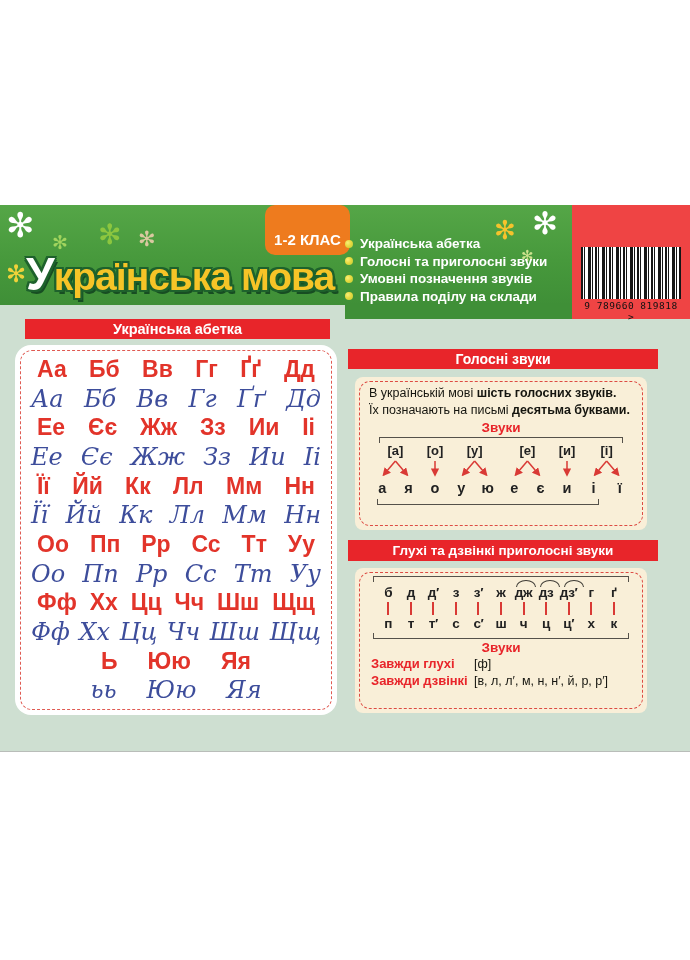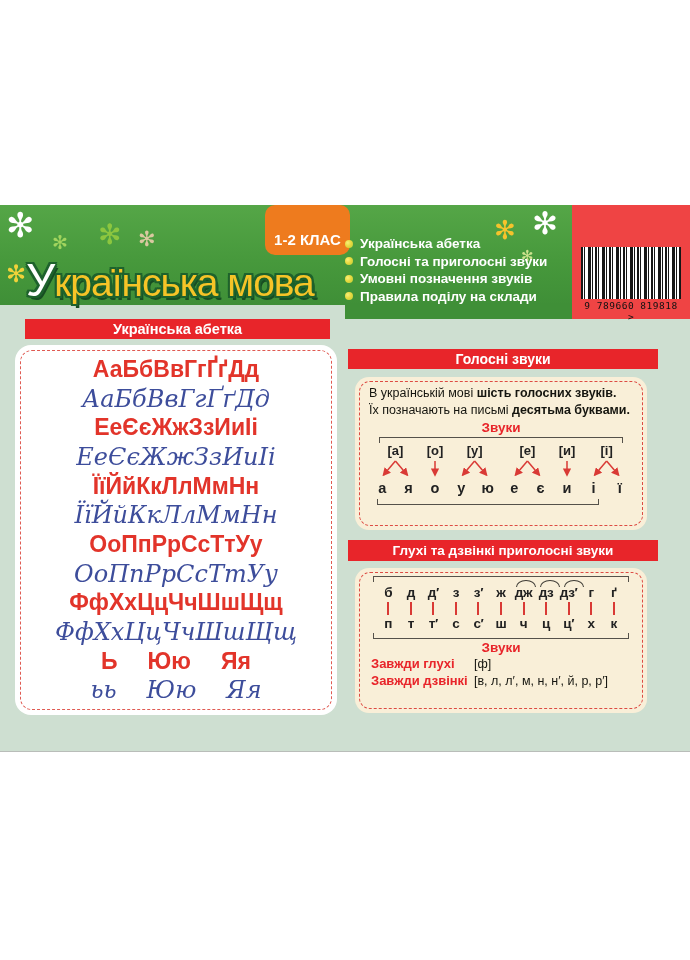--- a/index.html
+++ b/index.html
@@ -21,21 +21,21 @@
   .bars{height:52px;background:repeating-linear-gradient(90deg,
         #161616 0 2px,#fff 2px 3px,#161616 3px 4px,#fff 4px 7px,
         #161616 7px 10px,#fff 10px 11px,#161616 11px 12px,#fff 12px 14px);}
   .bc-digits{font-family:"DejaVu Sans Mono",monospace;font-size:9.5px;color:#111;
         letter-spacing:.5px;text-align:center;margin-top:1px;}
 
   
   .badge{position:absolute;left:265px;top:205px;width:85px;height:50px;background:#ee7b1e;
         border-radius:10px;z-index:3;display:flex;align-items:flex-end;justify-content:center;
         color:#fff;font-weight:bold;font-size:15px;padding-bottom:7px;box-sizing:border-box;}
-  .title{position:absolute;left:26px;top:253px;z-index:4;font-weight:normal;font-size:39px;
+  .title{position:absolute;left:26px;top:247px;z-index:4;font-weight:bold;font-size:39px;
         letter-spacing:-1px;color:#f6c427;white-space:nowrap;
         text-shadow:-2px -2px 0 #1e622c,2px -2px 0 #1e622c,-2px 2px 0 #1e622c,2px 2px 0 #1e622c,
                     0 -2px 0 #1e622c,0 2px 0 #1e622c,-2px 0 0 #1e622c,2px 0 0 #1e622c,
                     3px 4px 0 #174d22;}
   .title .first{color:#ffffff;font-size:46px;}
   .bullets{position:absolute;left:345px;top:235px;z-index:3;}
   .bullet-line{display:flex;align-items:center;height:17.5px;color:#fff;font-weight:bold;
         font-size:13.5px;white-space:nowrap;}
   .dot{width:8px;height:8px;border-radius:50%;margin-right:7px;flex:0 0 8px;
         background:radial-gradient(circle at 35% 35%,#f8ef7a 0%,#e8d93f 45%,#b6cc37 100%);}
@@ -54,29 +54,29 @@
         text-align:center;}
   .banner-alpha{left:25px;top:319px;width:305px;height:20px;font-size:14.5px;line-height:20px;}
   .banner-vowels{left:348px;top:349px;width:310px;height:20px;font-size:14px;line-height:20px;}
   .banner-cons{left:348px;top:540px;width:310px;height:21px;font-size:13.5px;line-height:21px;}
 
   
   .alpha-panel{position:absolute;left:15px;top:345px;width:322px;height:370px;background:#fff;
         border-radius:16px;z-index:3;}
   .dashed{position:absolute;inset:5px;border:1.6px dashed #e05a52;border-radius:12px;
         pointer-events:none;}
-  .alpha-rows{position:absolute;inset:10px 12px;display:flex;flex-direction:column;align-items:center;}
+  .alpha-rows{position:absolute;inset:10px 12px;display:flex;flex-direction:column;}
   .arow{display:flex;justify-content:space-between;height:29.8px;align-items:center;}
   .arow.print{color:#e2342a;font-weight:bold;font-size:23px;padding:0 10px;}
   .arow.script{color:#3d4d9b;font-family:"DejaVu Serif",serif;font-style:italic;
         font-size:24px;padding:0 4px;}
   .arow.center{justify-content:center;gap:30px;}
 
   
-  .cream{position:absolute;background:#f9efd8;border-radius:14px;z-index:3;}
+  .cream{position:absolute;background:#f9efd8;border-radius:8px;z-index:3;}
   .vowel-panel{left:355px;top:377px;width:292px;height:153px;}
   .cons-panel{left:355px;top:568px;width:292px;height:145px;}
   .cream .dashed{inset:4px;border-radius:11px;border-color:#dd4b43;}
   .cream-in{position:absolute;inset:8px 14px;}
 
   .intro{font-size:12.5px;line-height:17px;color:#15150f;}
   .intro b{font-weight:bold;}
   .red-label{color:#e8252a;font-weight:bold;font-size:13.5px;text-align:center;line-height:17px;}
   .bracket-down{height:5px;border:1px solid #55514a;border-bottom:none;margin:1px 10px 0;}
   .bracket-up{height:5px;border:1px solid #55514a;border-top:none;margin:1px 34px 0 8px;}

